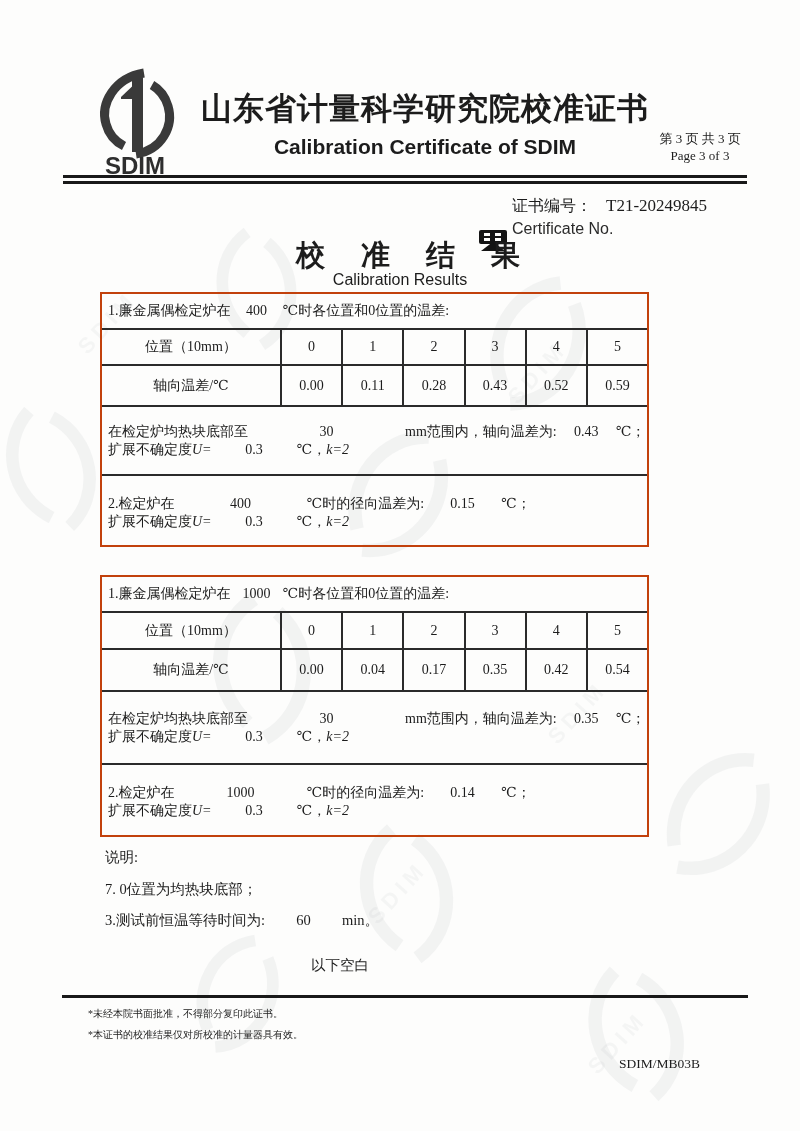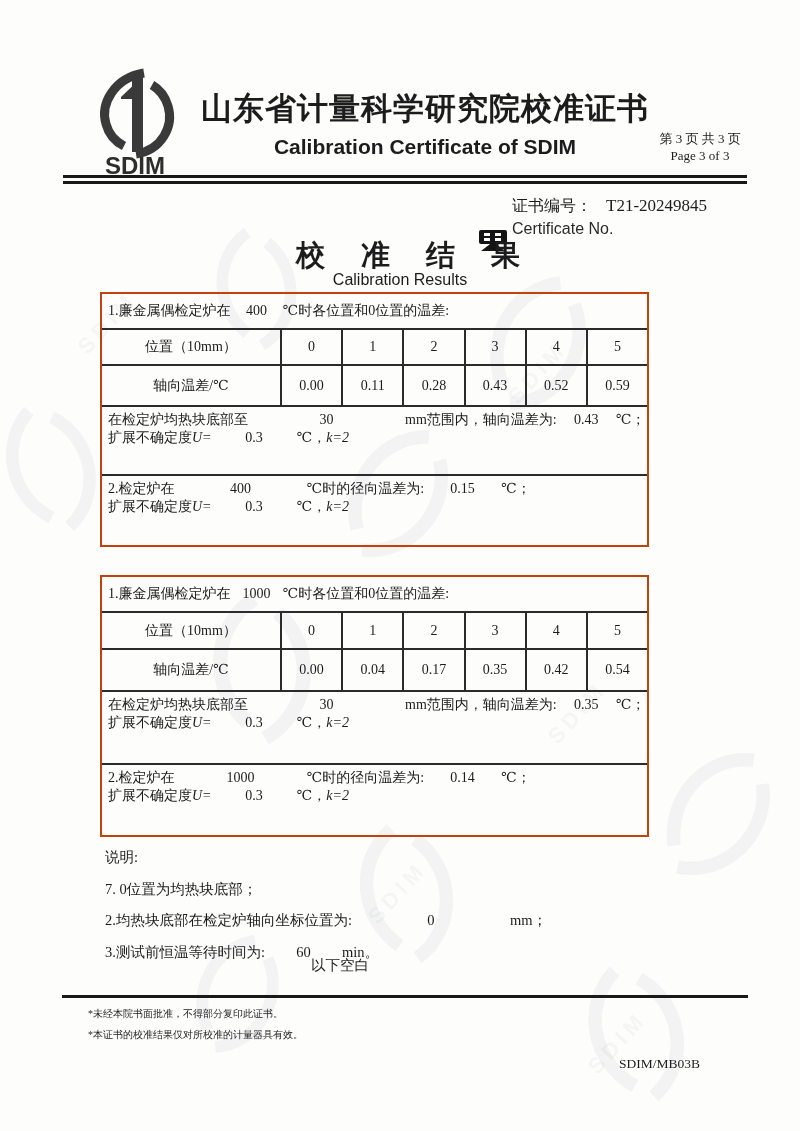--- a/index.html
+++ b/index.html
@@ -51,21 +51,21 @@
   .trow:last-child{border-bottom:none;}
   .t-intro{display:flex;align-items:center;padding-left:6px;}
   .t1 .t-intro{height:36px;} .t2 .t-intro{height:36px;}
   .t-grid{display:flex;}
   .t1 .g1{height:36px;} .t1 .g2{height:41px;}
   .t2 .g1{height:37px;} .t2 .g2{height:42px;}
   .cell{border-right:2px solid #2b2b2b;display:flex;align-items:center;justify-content:center;box-sizing:border-box;}
   .cell:last-child{border-right:none;}
   .cell.lab{width:180px;flex:none;}
   .cell.num{flex:1;}
-  .t-block{display:flex;flex-direction:column;justify-content:flex-start;padding:4px 4px 4px 6px;box-sizing:border-box;}
+  .t-block{display:flex;flex-direction:column;justify-content:center;padding:4px 4px 4px 6px;box-sizing:border-box;}
   .t1 .b1{height:69px;} .t1 .b2{height:73px;}
   .t2 .b1{height:73px;} .t2 .b2{height:74px;}
   .tline{margin:0;white-space:nowrap;}
   .v{display:inline-block;text-align:center;}
   .w52{width:52px;} .w150{width:150px;} .w78{width:78px;}
   .w125{width:125px;} .w70{width:70px;} .w158{width:158px;} .w77{width:77px;}
   .it{font-style:italic;}
   
   .notes{position:absolute;left:105px;top:848px;font-size:14.5px;white-space:nowrap;}
   .notes p{margin:0 0 12.5px 0;}
@@ -268,23 +268,20 @@
         <span class="v w78">0.3</span>
         <span>℃，</span><span class="it">k=2</span>
       </p>
     </div>
   </div>
 
   <div class="notes">
     <p>说明:</p>
     <p>7. 0位置为均热块底部；</p>
     <p>
-      <span>2.均热块底部在检定炉轴向坐标位置为:</span><span class="v w158">0</span><span>mm；</span>
-    </p>
-    <p>
       <span>3.测试前恒温等待时间为:</span><span class="v w77">60</span><span>min。</span>
     </p>
   </div>
   <div class="blank-note">以下空白</div>
 
   <div class="foot-rule"></div>
   <div class="foot-notes">
     <div>*未经本院书面批准，不得部分复印此证书。</div>
     <div>*本证书的校准结果仅对所校准的计量器具有效。</div>
   </div>

